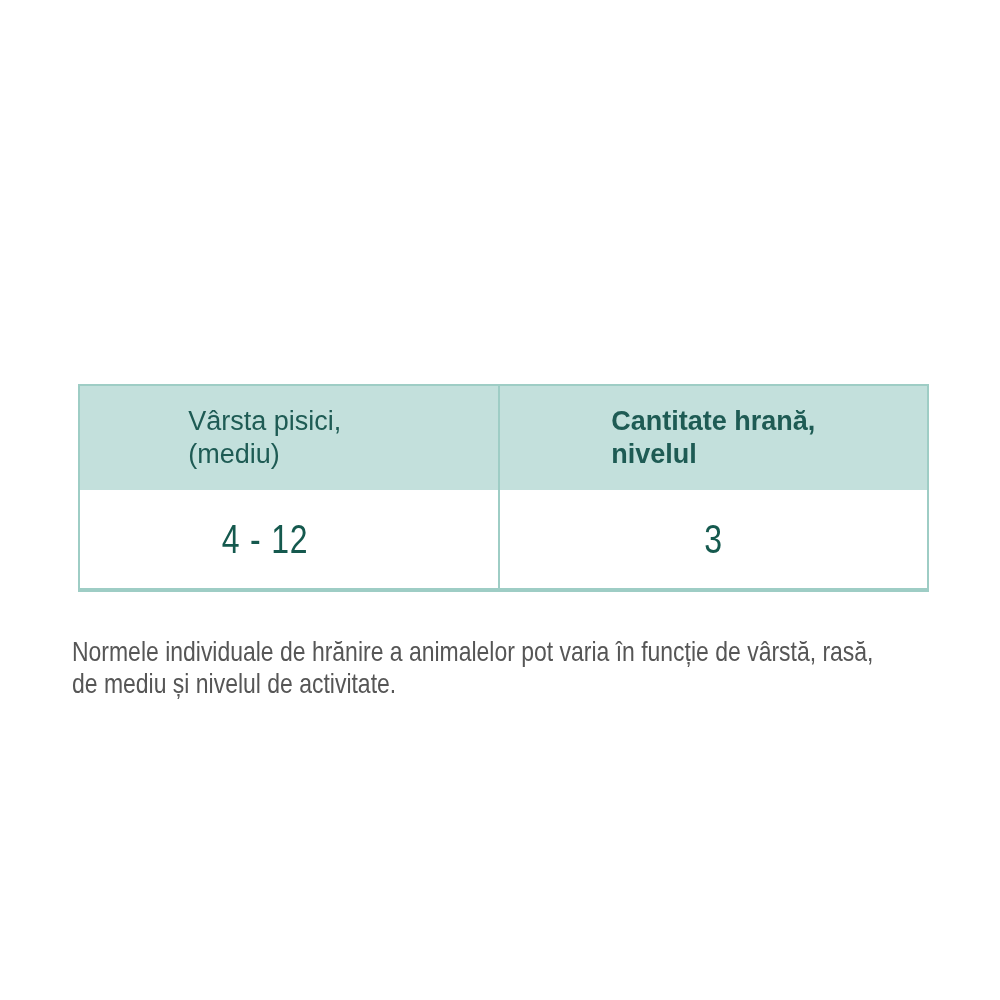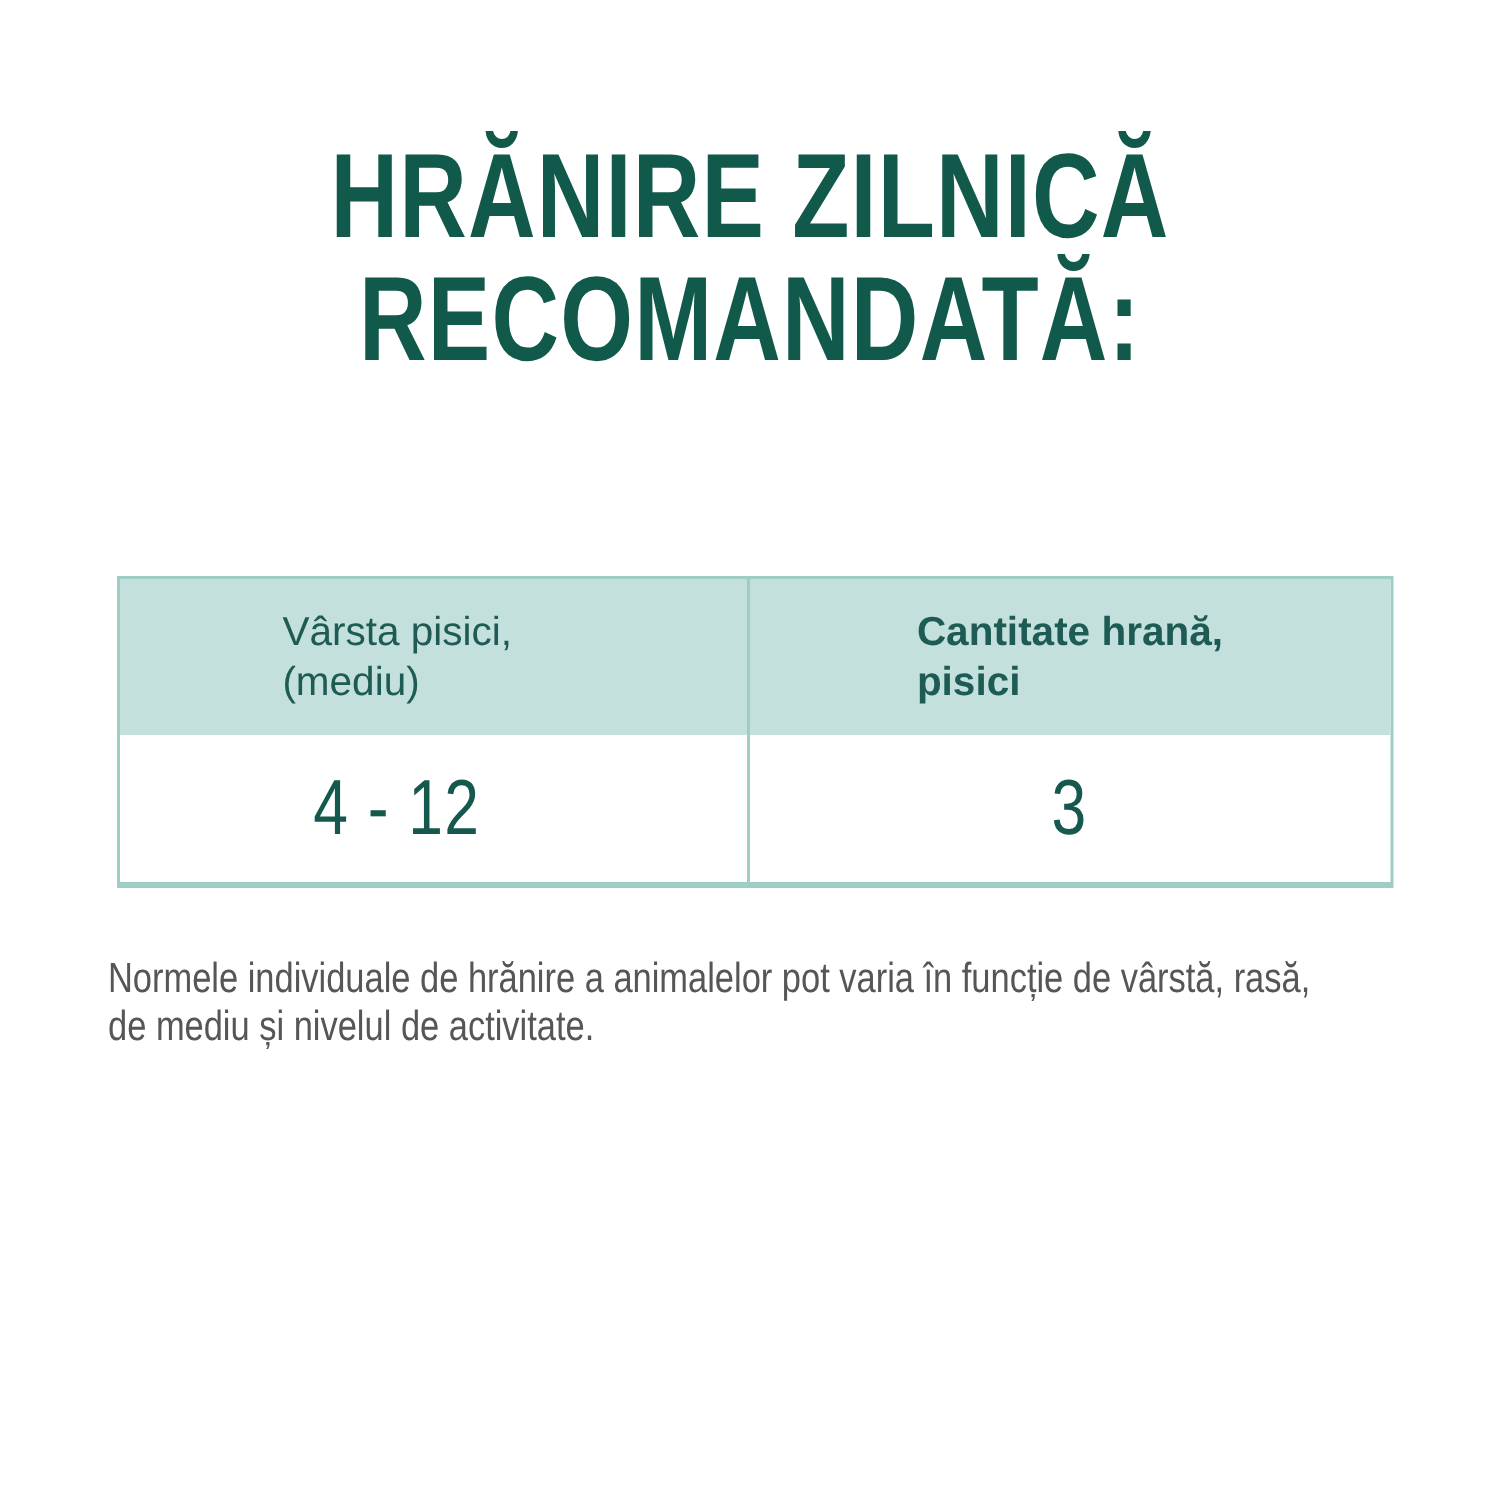--- a/index.html
+++ b/index.html
@@ -67,21 +67,21 @@
     line-height: 33px;
   }
   .cell.header .header-text {
     text-align: left;
   }
   .cell.col-left {
     padding-right: 48px; 
   }
   .cell.value {
     color: #15594e;
-    font-size: 52px;
+    font-size: 40px;
     font-weight: 400;
   }
   .cell.value .num {
     display: inline-block;
     transform: scaleX(0.8);
     transform-origin: 50% 50%;
     white-space: nowrap;
     letter-spacing: 1px;
   }
   .header-line {
@@ -102,38 +102,34 @@
     transform: scaleX(0.82);
     transform-origin: 0 0;
     white-space: nowrap;
   }
 </style>
 </head>
 <body>
 
 <div class="page">
 
-  <h1 class="heading">
-    <div class="heading-line">HRĂNIRE ZILNICĂ</div>
-    <div class="heading-line">RECOMANDATĂ:</div>
-  </h1>
 
   <div class="feed-table">
 
     <div class="cell header col-left">
       <div class="header-text">
         <span class="header-line">Vârsta pisici,</span>
         <span class="header-line">(mediu)</span>
       </div>
     </div>
 
     <div class="cell header col-right">
       <div class="header-text">
         <span class="header-line">Cantitate hrană,</span>
-        <span class="header-line">pisici</span>
+        <span class="header-line">nivelul</span>
       </div>
     </div>
 
     <div class="cell value col-left">
       <span class="num">4 - 12</span>
     </div>
 
     <div class="cell value col-right">
       <span class="num">3</span>
     </div>

